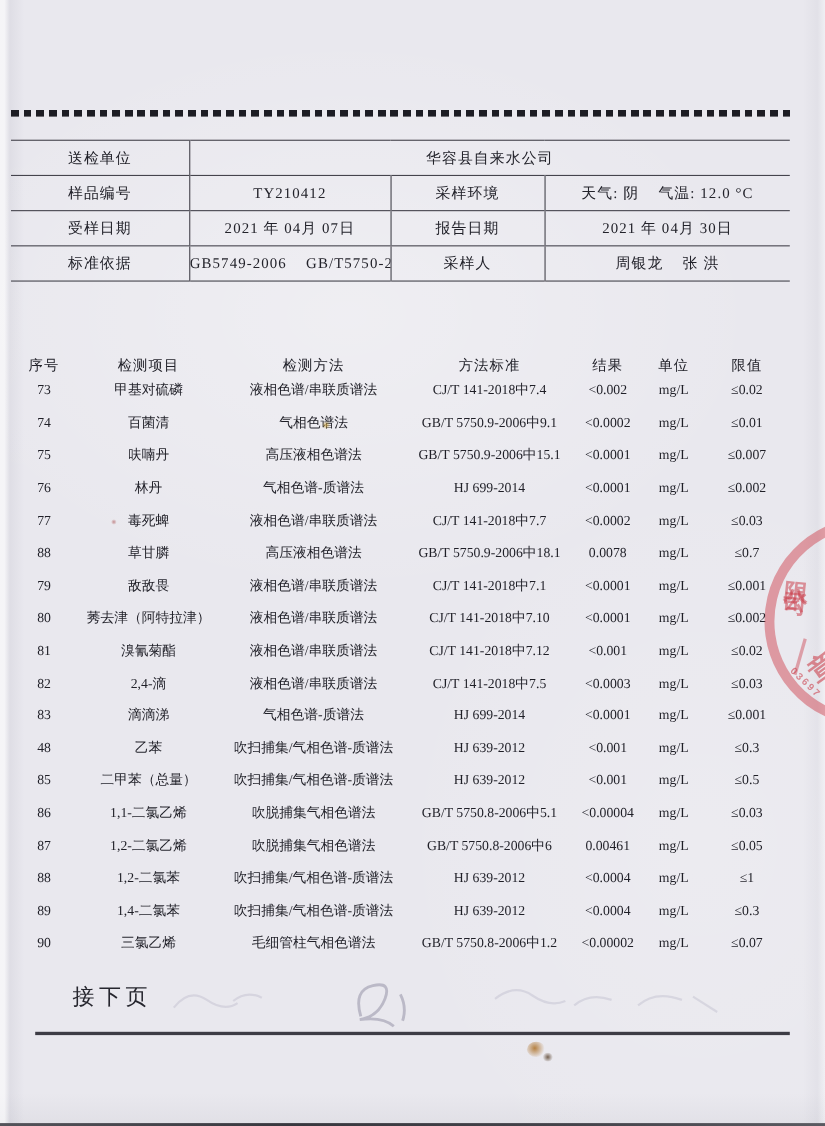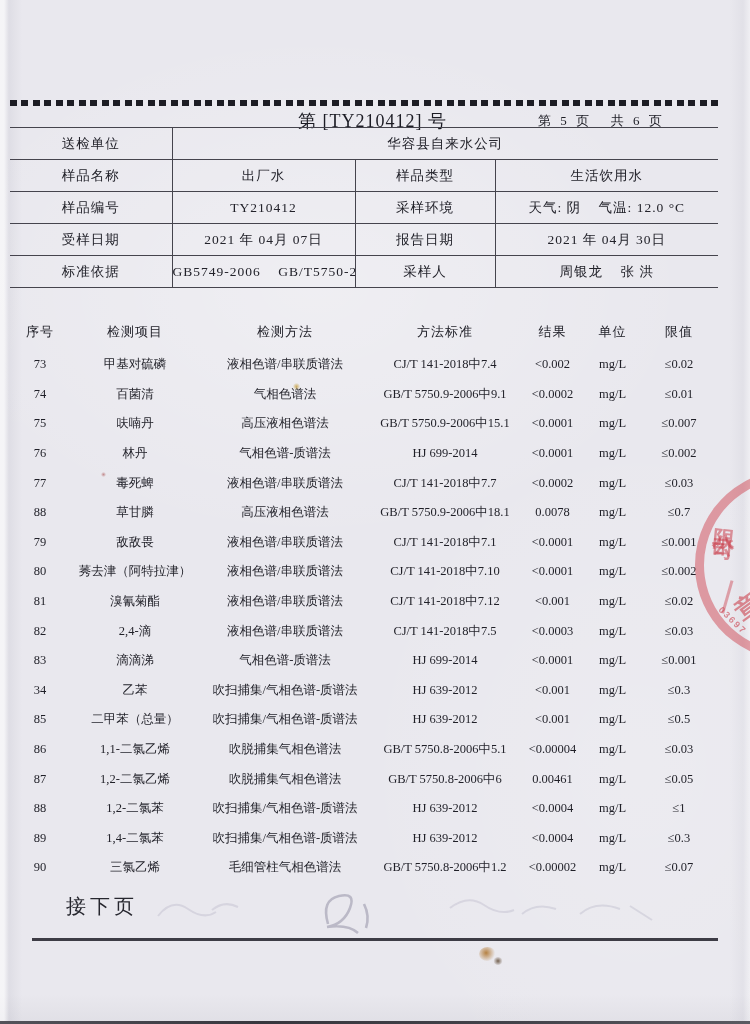--- a/index.html
+++ b/index.html
@@ -42,21 +42,21 @@
   table.info tr.first{border-top:1.8px solid #45444d;}
   td.vline{border-right:1.4px solid #45444d;margin-top:30px;}
   td.leftval{text-align:left;padding-left:14px;letter-spacing:1px;}
 
   .res-head{
     position:absolute;top:320px;left:10px;width:708px;height:24px;
     display:grid;grid-template-columns:60px 130px 170px 150px 65px 55px 78px;
     align-items:center;font-size:13px;color:#22222a;letter-spacing:1px;
   }
   .res-head span{text-align:center;}
-  .res-rows{position:absolute;top:350px;left:10px;width:708px;}
+  .res-rows{position:absolute;top:340px;left:10px;width:708px;}
   .row{
     display:grid;grid-template-columns:60px 130px 170px 150px 65px 55px 78px;
     height:29.6px;align-items:center;font-size:12.5px;color:#1f1f27;
   }
   .row .c{text-align:center;white-space:nowrap;overflow:visible;}
 
   .continue{position:absolute;top:893px;left:66px;font-size:20px;letter-spacing:4px;color:#26262e;}
   .bottom-rule{position:absolute;top:938px;left:32px;width:686px;height:2.6px;background:#3d3c45;}
   .bottom-edge{position:absolute;bottom:0;left:0;width:750px;height:3px;
     background:linear-gradient(90deg,#53535a,#37373e 35%,#44444b 70%,#5a5a61);}
@@ -98,42 +98,32 @@
   .speck2{position:absolute;left:101px;top:472px;width:5px;height:5px;border-radius:50%;
     background:radial-gradient(circle,rgba(170,80,80,.6),rgba(170,80,80,0) 75%);}
 </style>
 </head>
 <body>
 
 <div class="page">
 
   <div class="dotted-rule"></div>
 
-  <div class="subheader">
-    <span class="report-no">第 [TY210412] 号</span>
-    <span class="page-ind">第 5 页   共 6 页</span>
-  </div>
 
   <table class="info">
     <colgroup>
         <col style="width:162px">
         <col style="width:183px">
         <col style="width:140px">
         <col style="width:223px">
       </colgroup>
     <tbody>
         <tr class="first">
       <td class="vline">送检单位</td>
       <td class="leftval" colspan="3">华容县自来水公司</td>
-    </tr>
-    <tr>
-      <td class="vline">样品名称</td>
-      <td class="vline">出厂水</td>
-      <td class="vline">样品类型</td>
-      <td>生活饮用水</td>
     </tr>
     <tr>
       <td class="vline">样品编号</td>
       <td class="vline">TY210412</td>
       <td class="vline">采样环境</td>
       <td>天气: 阴    气温: 12.0 °C</td>
     </tr>
     <tr>
       <td class="vline">受样日期</td>
       <td class="vline">2021 年 04月 07日</td>
@@ -264,21 +254,21 @@
       <span class="c">83</span>
       <span class="c">滴滴涕</span>
       <span class="c">气相色谱-质谱法</span>
       <span class="c">HJ 699-2014</span>
       <span class="c">&lt;0.0001</span>
       <span class="c">mg/L</span>
       <span class="c">≤0.001</span>
     </div>
 
     <div class="row">
-      <span class="c">34</span>
+      <span class="c">48</span>
       <span class="c">乙苯</span>
       <span class="c">吹扫捕集/气相色谱-质谱法</span>
       <span class="c">HJ 639-2012</span>
       <span class="c">&lt;0.001</span>
       <span class="c">mg/L</span>
       <span class="c">≤0.3</span>
     </div>
 
     <div class="row">
       <span class="c">85</span>

